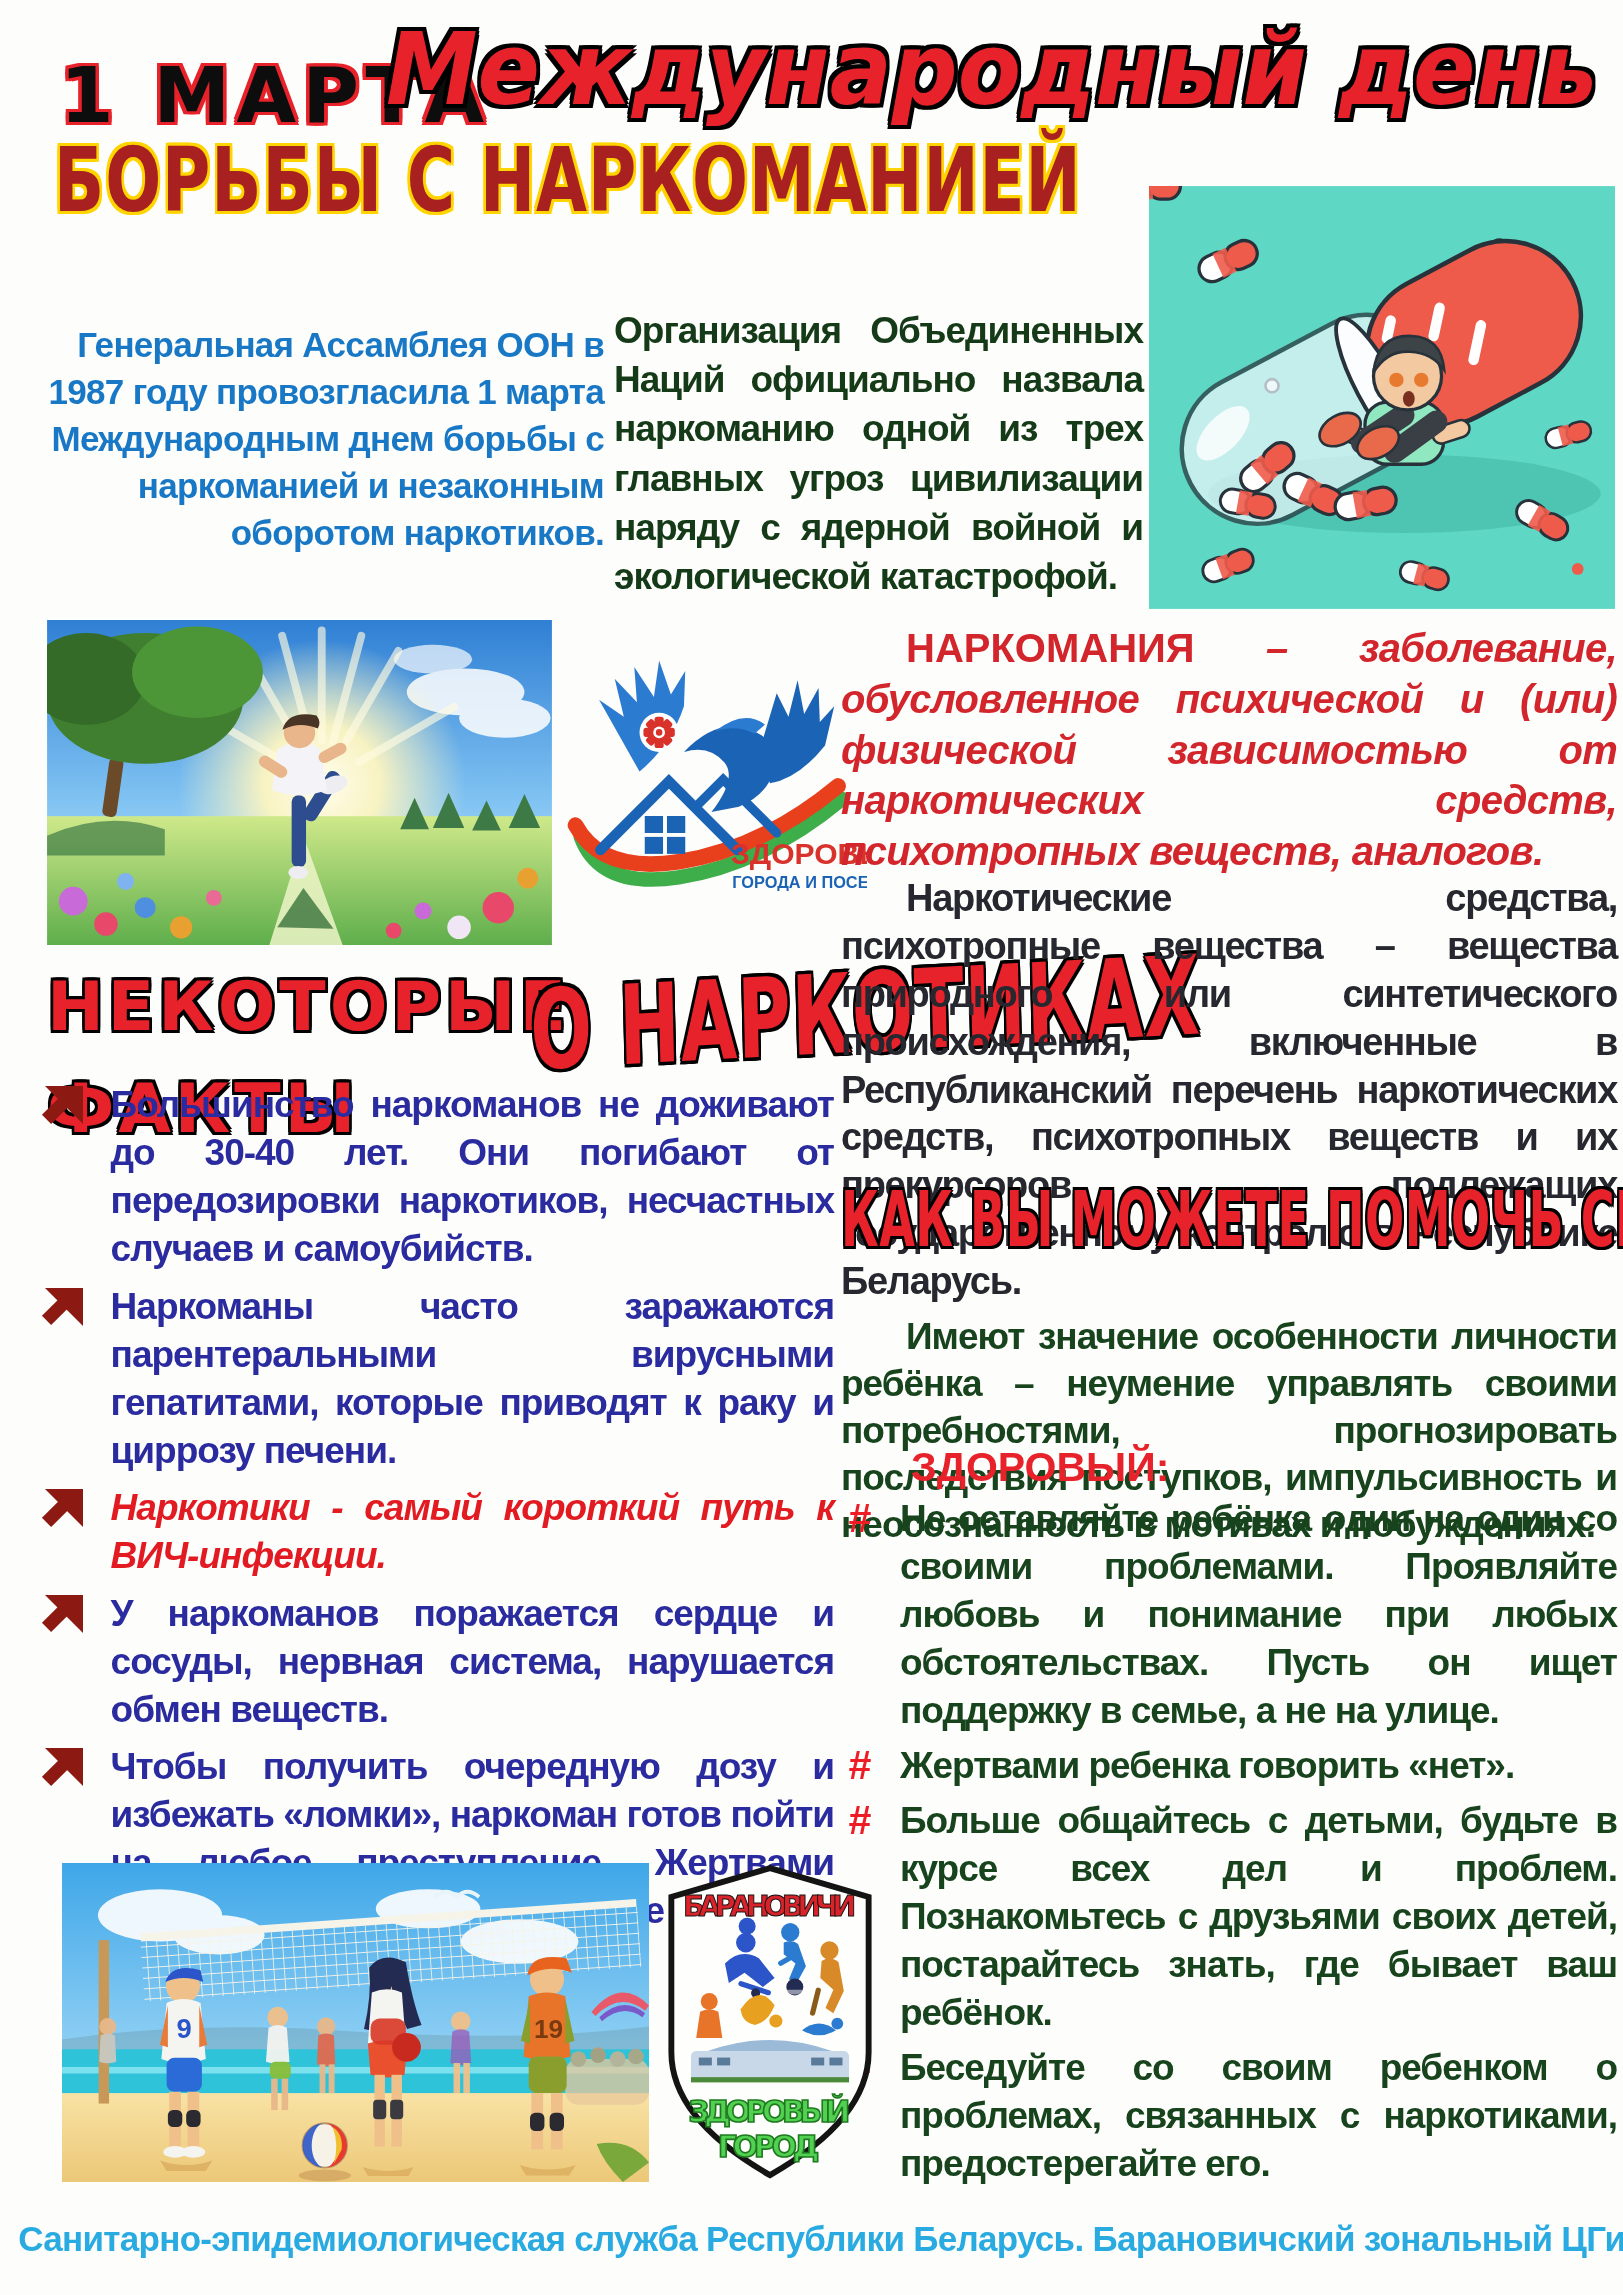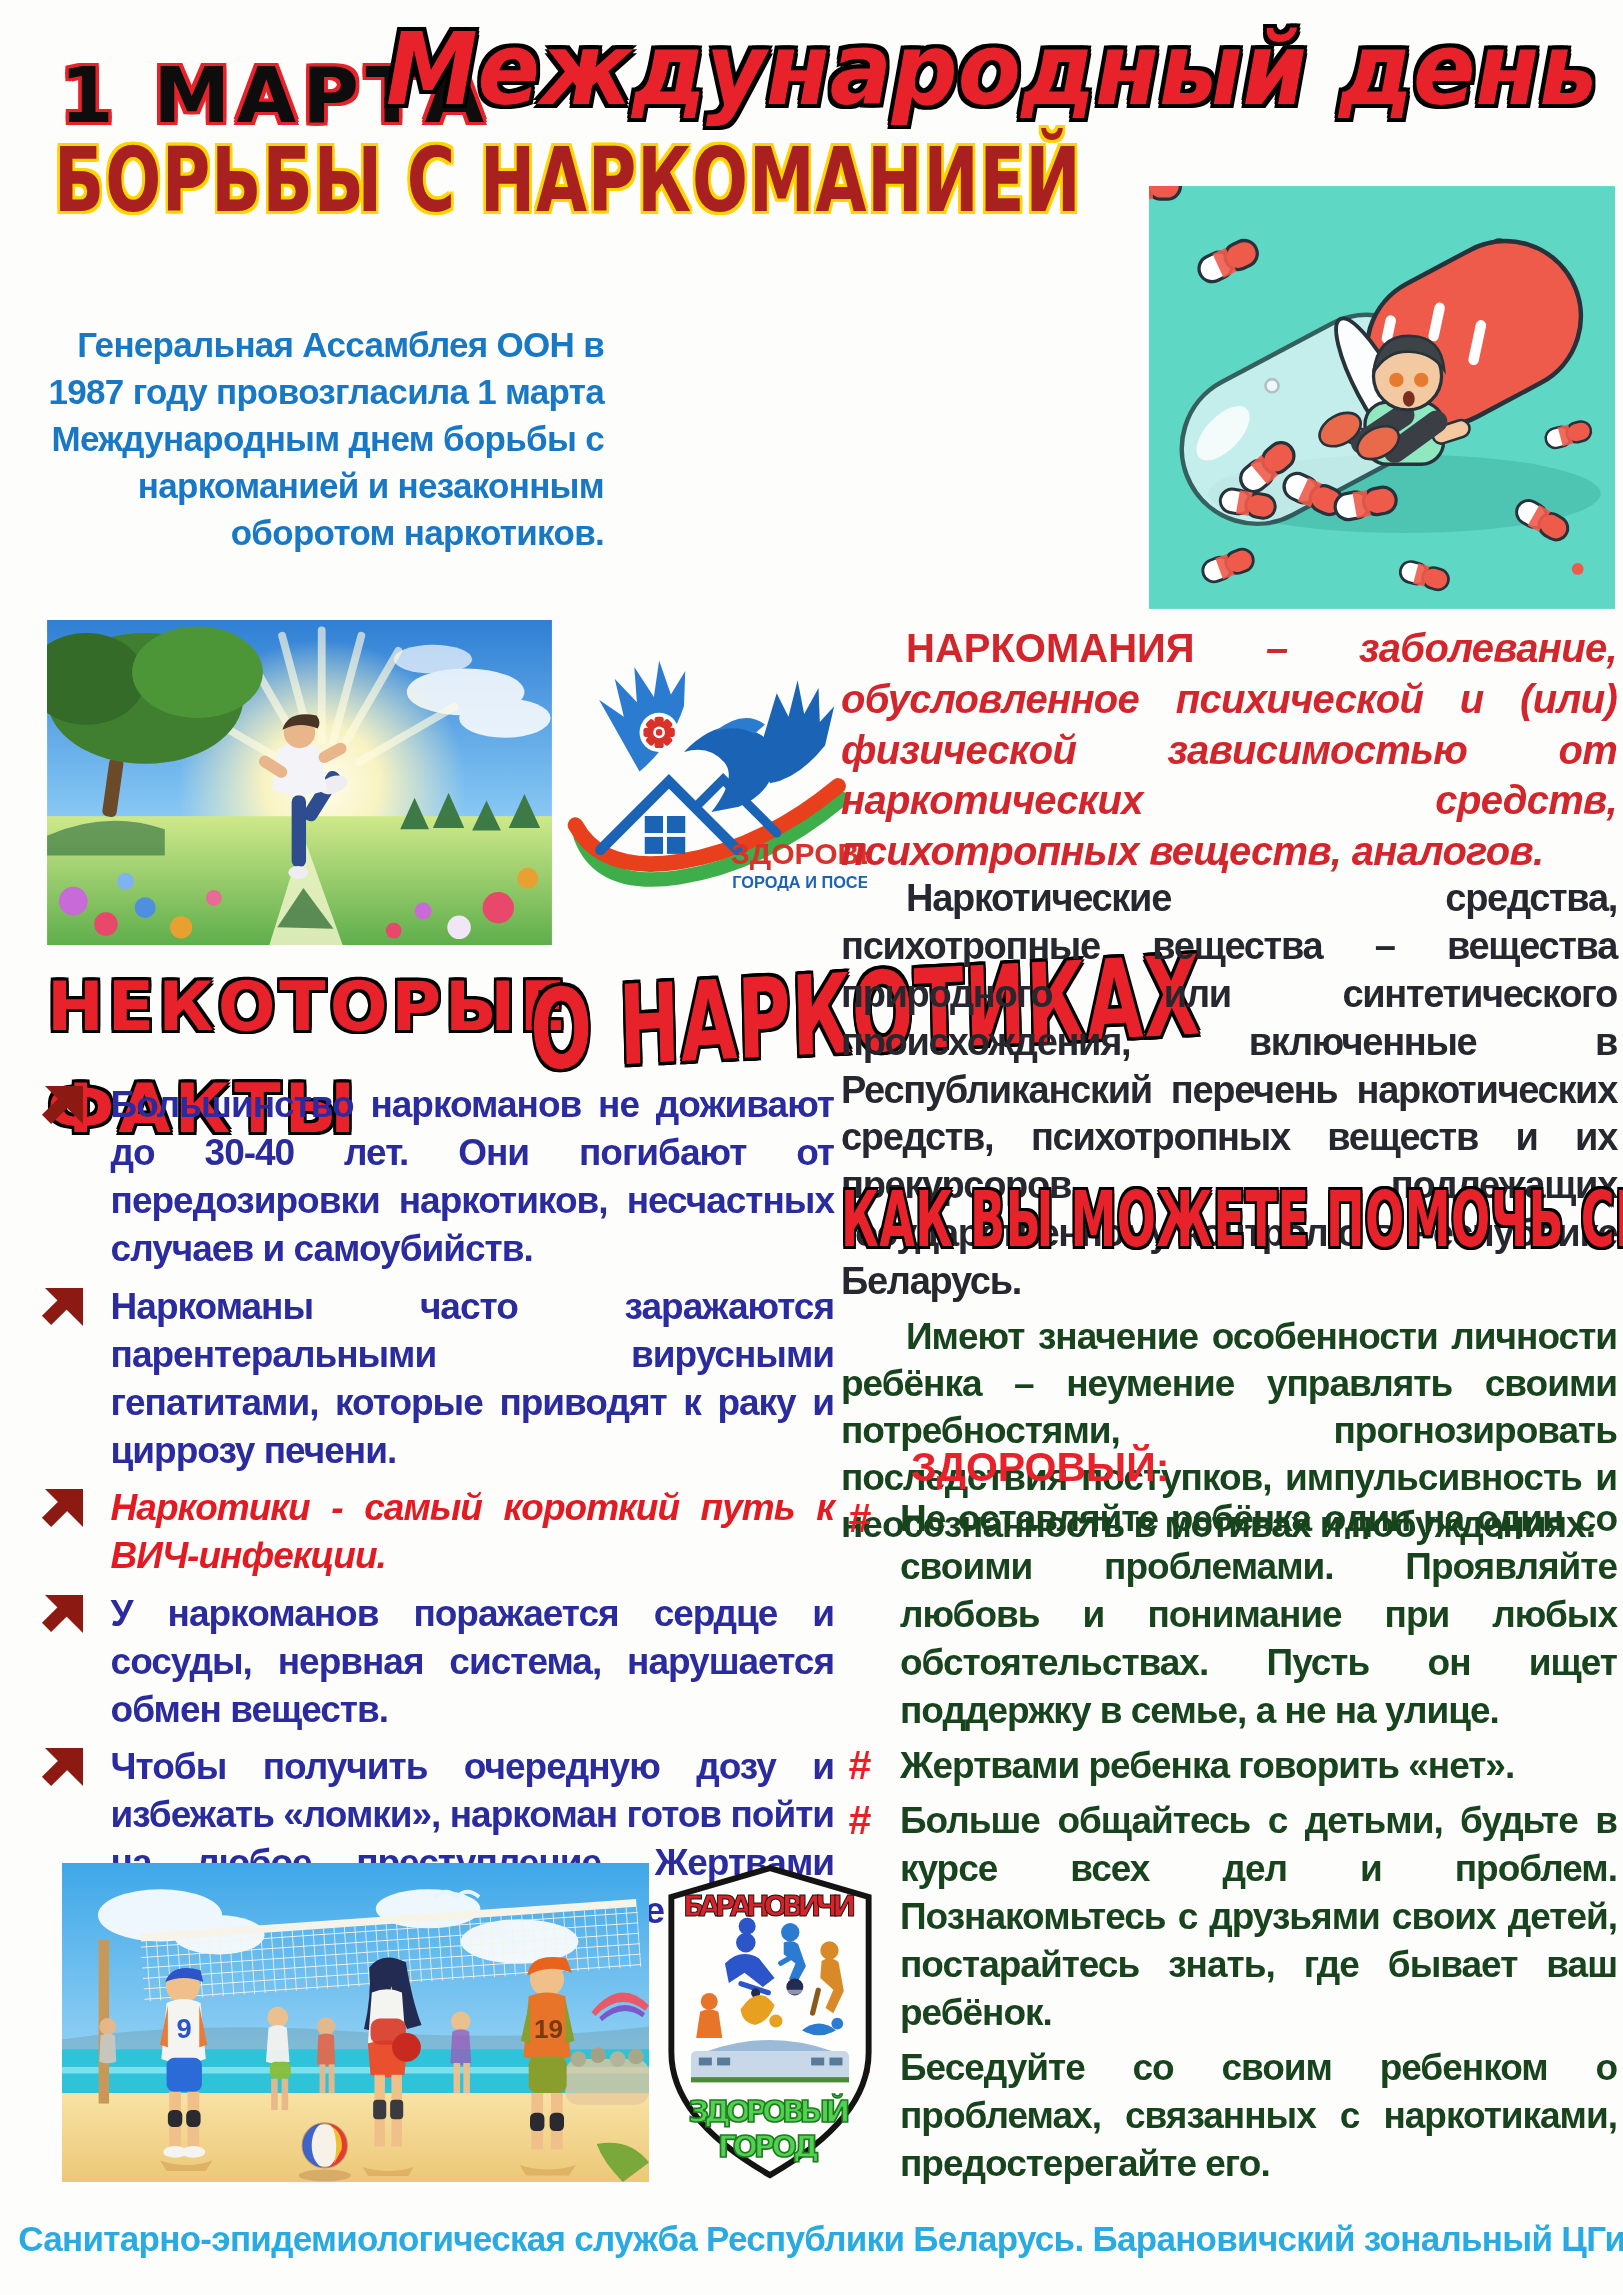--- a/index.html
+++ b/index.html
@@ -94,20 +94,21 @@
 </head>
 <body>
 
 <div class="page">
 
   <div class="t-date">1 МАРТА</div>
   <div class="t-main">Международный день</div>
   <div class="t-sub">БОРЬБЫ С НАРКОМАНИЕЙ</div>
 
   <div class="intro-left">Генеральная Ассамблея ООН в 1987 году провозгласила 1 марта Международным днем борьбы с наркоманией и незаконным оборотом наркотиков.</div>
+  <div class="intro-right">Организация Объединенных Наций официально назвала наркоманию одной из трех главных угроз цивилизации наряду с ядерной войной и экологической катастрофой.</div>
 
   <svg class="ill img-pill" viewBox="0 0 712 646">
     <rect x="0" y="0" width="712" height="646" fill="#5ED7C4"></rect>
     <g>
       <ellipse cx="390" cy="470" rx="300" ry="60" fill="#3FB7A4" opacity=".55"></ellipse>
     </g>
     <g id="mini-capsule">
       <g>
         <rect x="-46" y="-20" width="52" height="40" rx="20" fill="#fff" stroke="#27323B" stroke-width="5"></rect>
         <rect x="-2" y="-20" width="50" height="40" rx="20" fill="#EF5B4B" stroke="#27323B" stroke-width="5"></rect>

